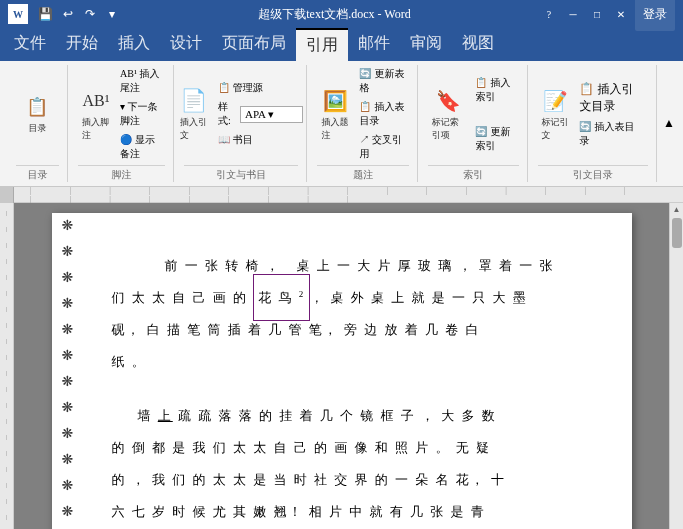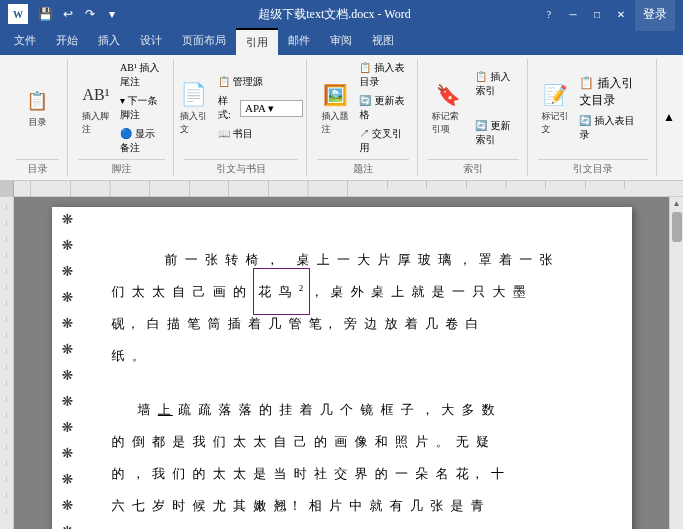--- a/index.html
+++ b/index.html
@@ -18,21 +18,21 @@
     .title-bar-left { display: flex; align-items: center; gap: 4px; }
     .title-bar-title { flex: 1; text-align: center; font-size: 12px; }
     .title-btn { width: 20px; height: 18px; display: flex; align-items: center; justify-content: center; font-size: 10px; color: white; cursor: pointer; }
     .word-icon { width: 20px; height: 20px; background: #fff; color: #2b579a; font-size: 10px; font-weight: bold; display: flex; align-items: center; justify-content: center; margin-right: 4px; }
     .quick-access { display: flex; align-items: center; gap: 2px; margin-right: 8px; }
     .qa-btn { color: white; font-size: 12px; width: 20px; height: 20px; display: flex; align-items: center; justify-content: center; cursor: pointer; }
     
     
     .ribbon { background: #f3f3f3; border-bottom: 1px solid #c8c8c8; }
     .ribbon-tabs { background: #2b579a; display: flex; padding: 0 4px; }
-    .ribbon-tab { padding: 5px 10px; font-size: 11px; color: rgba(255,255,255,0.85); cursor: pointer; }
+    .ribbon-tab { padding: 5px 10px; font-size: 16px; color: rgba(255,255,255,0.85); cursor: pointer; }
     .ribbon-tab.active { background: #f3f3f3; color: #333; border-top: 2px solid #000000; }
     .ribbon-content { display: flex; align-items: stretch; padding: 4px 8px; gap: 2px; min-height: 80px; }
     .ribbon-group { display: flex; flex-direction: column; align-items: center; border-right: 1px solid #d0d0d0; padding: 0 8px; min-width: 60px; }
     .ribbon-group:last-child { border-right: none; }
     .ribbon-group-label { font-size: 10px; color: #666; margin-top: 2px; padding-top: 2px; border-top: 1px solid #d0d0d0; width: 100%; text-align: center; }
     .ribbon-row { display: flex; gap: 2px; align-items: center; flex: 1; }
     .ribbon-btn { display: flex; flex-direction: column; align-items: center; padding: 2px 4px; cursor: pointer; border-radius: 2px; min-width: 36px; font-size: 10px; color: #333; }
     .ribbon-btn .icon { width: 28px; height: 28px; display: flex; align-items: center; justify-content: center; font-size: 18px; }
     .ribbon-btn-label { font-size: 9px; margin-top: 1px; }
     .small-btn { display: flex; align-items: center; gap: 2px; padding: 2px 4px; cursor: pointer; font-size: 10px; border-radius: 2px; }
@@ -147,22 +147,22 @@
       <div class="ribbon-group-label">引文与书目</div>
     </div>
 
     <div class="ribbon-group">
       <div class="ribbon-row">
         <div class="ribbon-btn">
           <div class="icon" style="font-size:20px;">🖼️</div>
           <div class="ribbon-btn-label">插入题注</div>
         </div>
         <div style="display:flex;flex-direction:column;gap:1px;">
+          <div class="small-btn" style="font-size:10px;">🔄 更新表格</div>
           <div class="small-btn" style="font-size:10px;">📋 插入表目录</div>
-          <div class="small-btn" style="font-size:10px;">🔄 更新表格</div>
           <div class="small-btn" style="font-size:10px;">↗ 交叉引用</div>
         </div>
       </div>
       <div class="ribbon-group-label">题注</div>
     </div>
 
     <div class="ribbon-group">
       <div class="ribbon-row">
         <div class="ribbon-btn">
           <div class="icon" style="font-size:20px;">🔖</div>

